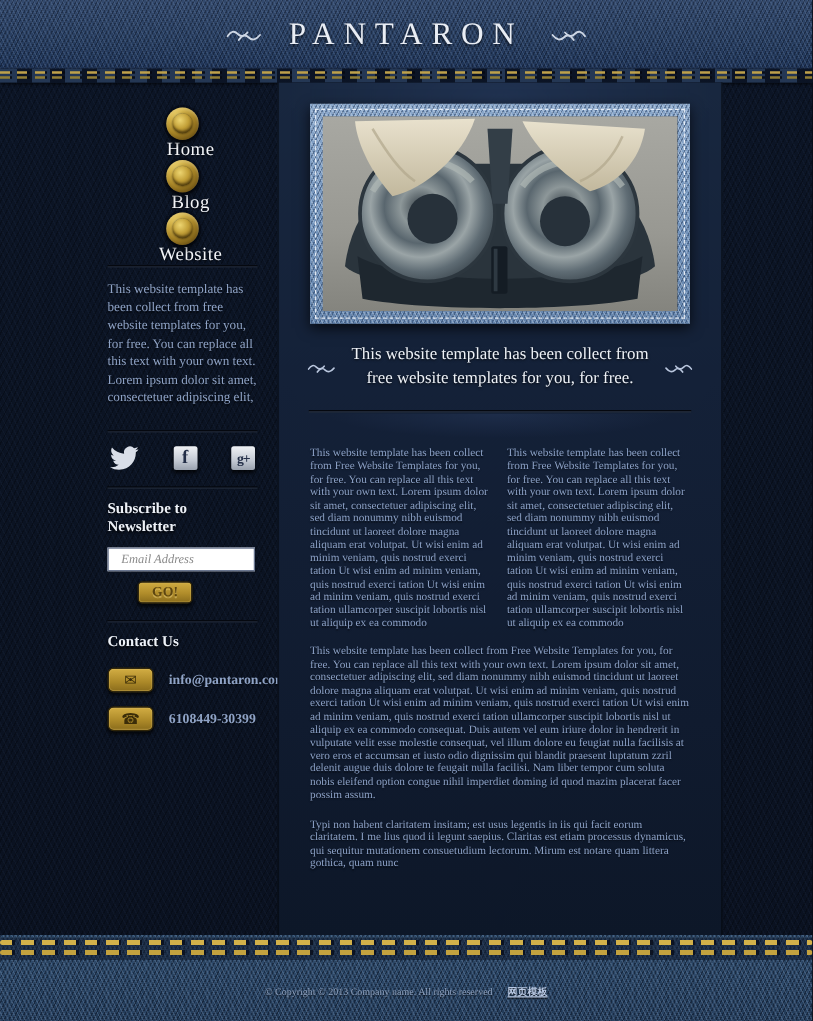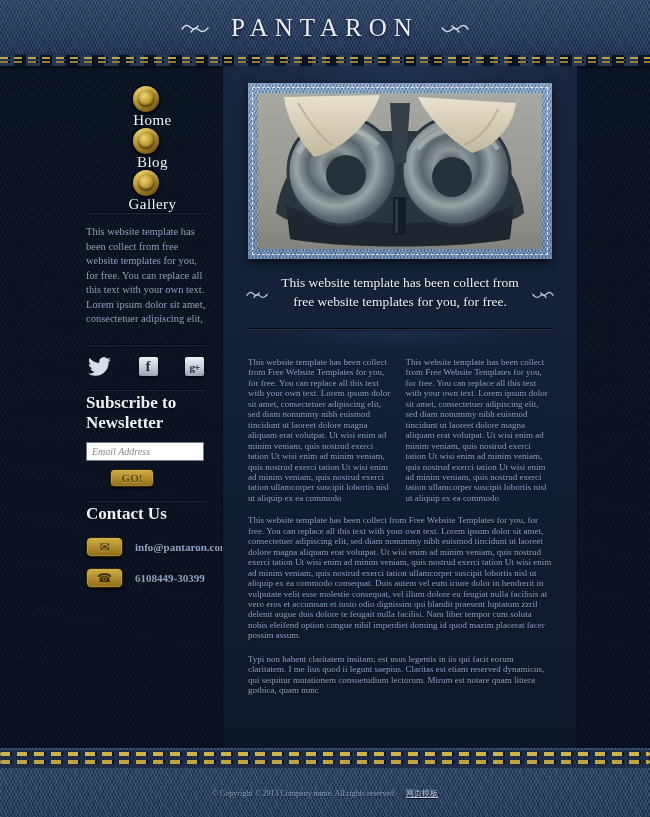--- a/index.html
+++ b/index.html
@@ -83,27 +83,27 @@
     width:19px; height:19px; border-radius:2px;
     background:linear-gradient(180deg,#f0f2f5 0%, #c3c9d3 60%, #9aa2af 100%);
     color:#232e47; font-family:"Liberation Serif", serif; font-weight:bold;
     display:flex; align-items:center; justify-content:center;
     box-shadow:0 2px 3px rgba(0,0,0,0.7);
   }
   .sq-icon.fb { font-size:15px; }
   .sq-icon.gp { font-size:11px; letter-spacing:-1px; }
   .side-divider.d3 { margin-top:10px; }
   .side-heading {
-    margin-top:2px; font-size:17px; font-weight:bold; color:#eef2f8;
+    margin-top:8px; font-size:12px; font-weight:bold; color:#eef2f8;
     text-shadow:0 1px 2px rgba(0,0,0,0.8);
   }
   .email-input {
     margin-top:9px; width:118px; height:19px; border:1px solid #6b7790; background:#ffffff;
     font-family:"Liberation Serif", serif; font-style:italic; font-size:10px; color:#555;
-    padding:0 5px; display:block;
+    padding:0 10px; display:block;
   }
   .email-input::placeholder { color:#8a8a8a; font-style:italic; }
   .go-button {
     margin-top:8px; width:44px; height:18px; border-radius:4px; cursor:pointer;
     background:linear-gradient(180deg,#d0ab41 0%, #b08c2a 55%, #8a6c1c 100%);
     border:1px solid #2e2408;
     box-shadow:0 0 0 1px rgba(210,180,90,0.35) inset, 0 2px 3px rgba(0,0,0,0.7);
     color:#5d4610; font-family:"Liberation Serif", serif; font-weight:bold; font-size:11px;
     text-shadow:0 1px 0 rgba(255,230,150,0.4);
     margin-left:24px;
@@ -182,21 +182,21 @@
     position:absolute; left:0; top:2px; width:650px; height:18px;
     background:rgba(14,26,46,0.55);
   }
   .footer .stitch-row { height:4px; border-radius:2px; }
   .footer .stitch-row.r1 { top:4px; background:repeating-linear-gradient(90deg, #d2b14a 0 10px, rgba(10,16,30,0.9) 10px 12px, transparent 12px 17px); }
   .footer .stitch-row.r2 { top:12px; background:repeating-linear-gradient(90deg, #c3a23f 0 10px, rgba(10,16,30,0.9) 10px 12px, transparent 12px 17px); }
   .copyright {
     position:absolute; left:0; top:40px; width:650px; text-align:center;
     font-size:8px; color:#8fa3c2; text-shadow:0 1px 1px rgba(0,0,0,0.7);
   }
-  .copyright .site-link { color:#b9c9e4; text-decoration:underline; cursor:pointer; margin-left:10px; }
+  .copyright .site-link { color:#b9c9e4; text-decoration:underline; cursor:pointer; margin-left:10px;font-weight:bold; }
 </style>
 </head>
 <body>
 
 <div class="page">
 
   <header class="header">
     <span class="swirl">
       <svg width="28" height="14" viewBox="0 0 28 14">
         <path d="M1 8 Q5 2 9 6 T17 5" fill="none" stroke="#cdd6e4" stroke-width="1.5" stroke-linecap="round"></path>
@@ -223,21 +223,21 @@
         <span class="rivet"></span>
         <span class="nav-label">Home</span>
         <span class="active-dashes"></span>
       </div>
       <div class="nav-item">
         <span class="rivet"></span>
         <span class="nav-label">Blog</span>
       </div>
       <div class="nav-item">
         <span class="rivet"></span>
-        <span class="nav-label">Gallery</span>
+        <span class="nav-label">Website</span>
       </div>
     </nav>
 
     <div class="side-divider"></div>
     <p class="side-about">This website template has been collect from free website templates for you, for free. You can replace all this text with your own text. Lorem ipsum dolor sit amet, consectetuer adipiscing elit,</p>
     <div class="side-divider d2"></div>
 
     <div class="social-row">
       <span class="social-btn">
         <svg width="23" height="23" viewBox="0 0 24 24">
@@ -336,21 +336,21 @@
     </div>
 
     <div class="content-divider"></div>
 
     <div class="cols">
       <p class="col body-text">This website template has been collect from Free Website Templates for you, for free. You can replace all this text with your own text. Lorem ipsum dolor sit amet, consectetuer adipiscing elit, sed diam nonummy nibh euismod tincidunt ut laoreet dolore magna aliquam erat volutpat. Ut wisi enim ad minim veniam, quis nostrud exerci tation Ut wisi enim ad minim veniam, quis nostrud exerci tation Ut wisi enim ad minim veniam, quis nostrud exerci tation ullamcorper suscipit lobortis nisl ut aliquip ex ea commodo</p>
       <p class="col body-text">This website template has been collect from Free Website Templates for you, for free. You can replace all this text with your own text. Lorem ipsum dolor sit amet, consectetuer adipiscing elit, sed diam nonummy nibh euismod tincidunt ut laoreet dolore magna aliquam erat volutpat. Ut wisi enim ad minim veniam, quis nostrud exerci tation Ut wisi enim ad minim veniam, quis nostrud exerci tation Ut wisi enim ad minim veniam, quis nostrud exerci tation ullamcorper suscipit lobortis nisl ut aliquip ex ea commodo</p>
     </div>
 
     <p class="para1 body-text">This website template has been collect from Free Website Templates for you, for free. You can replace all this text with your own text. Lorem ipsum dolor sit amet, consectetuer adipiscing elit, sed diam nonummy nibh euismod tincidunt ut laoreet dolore magna aliquam erat volutpat. Ut wisi enim ad minim veniam, quis nostrud exerci tation Ut wisi enim ad minim veniam, quis nostrud exerci tation Ut wisi enim ad minim veniam, quis nostrud exerci tation ullamcorper suscipit lobortis nisl ut aliquip ex ea commodo consequat. Duis autem vel eum iriure dolor in hendrerit in vulputate velit esse molestie consequat, vel illum dolore eu feugiat nulla facilisis at vero eros et accumsan et iusto odio dignissim qui blandit praesent luptatum zzril delenit augue duis dolore te feugait nulla facilisi. Nam liber tempor cum soluta nobis eleifend option congue nihil imperdiet doming id quod mazim placerat facer possim assum.</p>
-    <p class="para2 body-text">Typi non habent claritatem insitam; est usus legentis in iis qui facit eorum claritatem. I me lius quod ii legunt saepius. Claritas est etiam reserved dynamicus, qui sequitur mutationem consuetudium lectorum. Mirum est notare quam littera gothica, quam nunc</p>
+    <p class="para2 body-text">Typi non habent claritatem insitam; est usus legentis in iis qui facit eorum claritatem. I me lius quod ii legunt saepius. Claritas est etiam processus dynamicus, qui sequitur mutationem consuetudium lectorum. Mirum est notare quam littera gothica, quam nunc</p>
   </section>
 
   <footer class="footer">
     <div class="footer-seam"></div>
     <div class="stitch-row r1"></div>
     <div class="stitch-row r2"></div>
     <p class="copyright">
       <span>© Copyright © 2013 Company name. All rights reserved</span>
       <span class="site-link">网页模板</span>
     </p>

